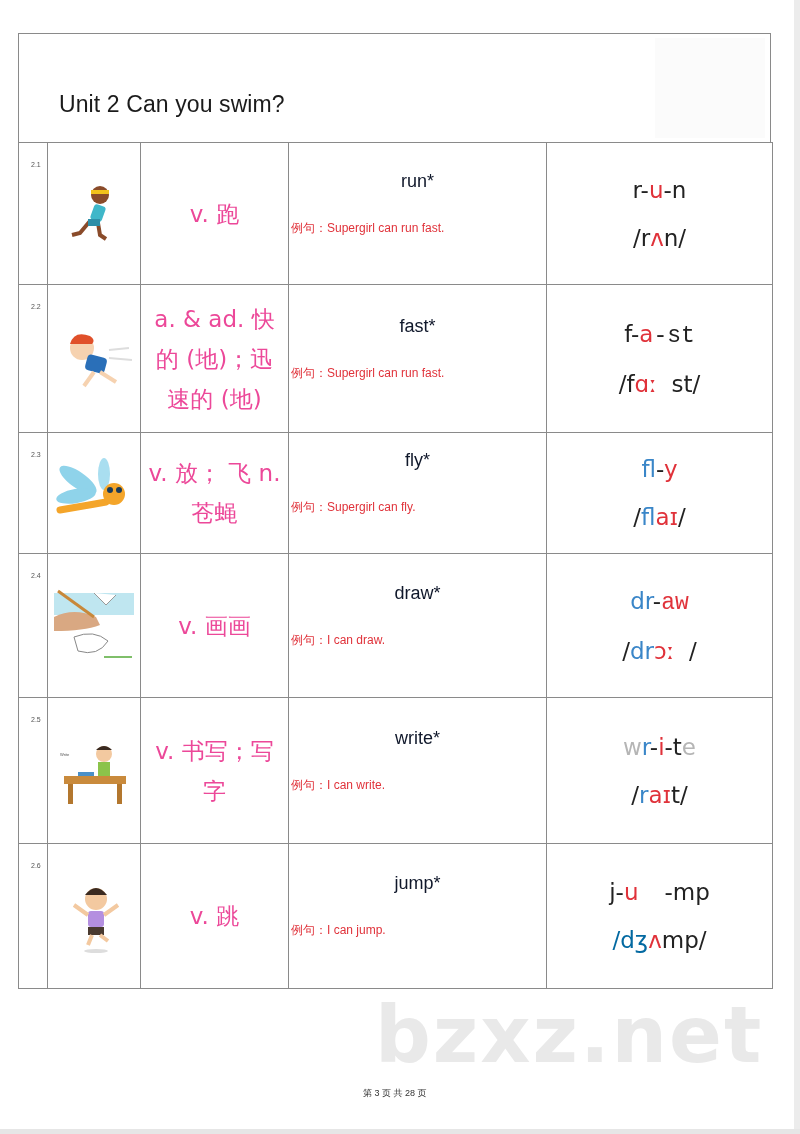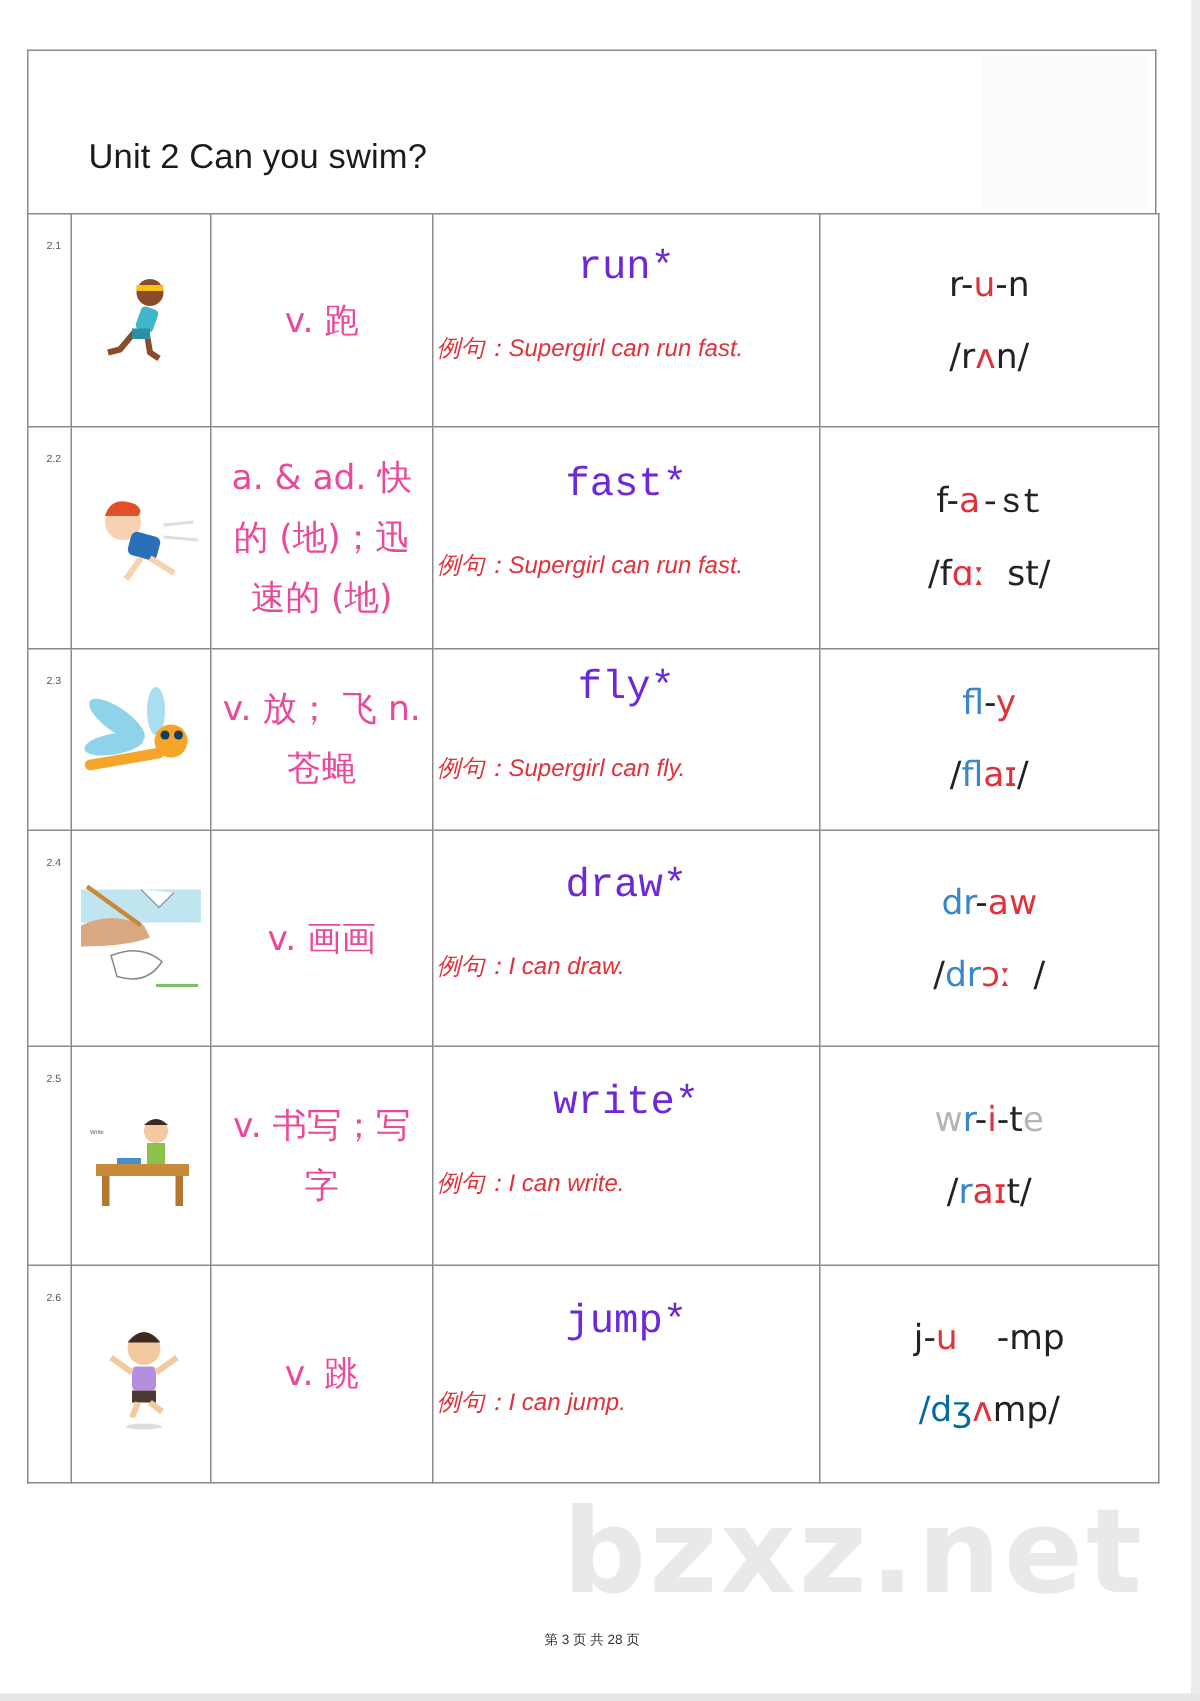--- a/index.html
+++ b/index.html
@@ -7,22 +7,22 @@
          font-family:"Liberation Sans","DejaVu Sans",sans-serif; color:#222; }
   .page-edge-right { position:absolute; left:794px; top:0; width:6px; height:1134px; background:#ececec; }
   .page-edge-bottom { position:absolute; left:0; top:1129px; width:800px; height:5px; background:#e6e6e6; }
   .sheet { position:absolute; left:18px; top:33px; width:753px; }
   .title-box { height:108px; border:1px solid #8a8a8a; border-bottom:none; position:relative; }
   .title { position:absolute; left:20px; bottom:24px; font-size:23px; font-weight:normal; color:#1b1b1b; letter-spacing:0.1px;margin-left:20px; }
   table { border-collapse:collapse; width:754px; table-layout:fixed; }
   td { border:1px solid #8a8a8a; padding:0; vertical-align:middle; text-align:center; position:relative; }
   td.no { vertical-align:top; text-align:left; font-size:7px; color:#555; padding:18px 0 0 12px; }
   .meaning { font-size:23px; line-height:40px; color:#ec4899; padding:0 6px; font-family:"DejaVu Sans",sans-serif; }
-  .word { font-size:27px; color:#6d28d9; margin-top:-20px; font-family:Liberation Mono, monospace; }
-  .example { font-size:16px; color:#e0323a; text-align:left; padding-left:2px; margin-top:28px; white-space:nowrap;font-style:italic; }
+  .word { font-size:18px; color:#0f172a; margin-top:-20px; font-family:Liberation Sans, sans-serif; }
+  .example { font-size:12px; color:#e0323a; text-align:left; padding-left:2px; margin-top:28px; white-space:nowrap; }
   .phon { font-size:23px; color:#222; font-family:"DejaVu Sans",sans-serif; }
   .ipa { font-size:23px; color:#222; margin-top:22px; font-family:"DejaVu Sans",sans-serif; }
   .pic { width:80px; height:78px; margin:0 auto; }
   .footer { position:absolute; left:363px; top:1087px; font-size:9px; color:#333; }
   .watermark { position:absolute; left:375px; top:990px; font-size:78px; font-weight:bold; color:#e9e9e9; letter-spacing:2px; font-family:"DejaVu Sans",sans-serif; }
   .wm-patch { position:absolute; left:655px; top:38px; width:110px; height:100px; background:#fbfbfb; }
 </style>
 </head>
 <body>
 
@@ -131,21 +131,21 @@
               </svg></div>
           </td>
     <td>
             <div class="meaning">v. 画画</div>
           </td>
     <td>
       <div class="word">draw*</div>
       <div class="example"><span>例句：</span><span>I can draw.</span></div>
     </td>
     <td>
-      <div class="phon"><span style="color: rgb(58, 134, 200);">dr</span><span style="color: rgb(34, 34, 34);">-</span><span style="color: rgb(224, 50, 58);">aw</span></div>
+      <div class="phon"><span style="color: rgb(58, 134, 200);">dr</span><span style="color: rgb(34, 34, 34);">-</span><span style="color: rgb(224, 50, 58); font-family: Liberation Mono, monospace;">aw</span></div>
       <div class="ipa"><span style="color: rgb(34, 34, 34); white-space: pre;">/</span><span style="color: rgb(58, 134, 200); white-space: pre;">dr</span><span style="color: rgb(224, 50, 58); white-space: pre; text-align: right;">ɔː</span><span style="color: rgb(34, 34, 34); white-space: pre;">  /</span></div>
     </td>
   </tr>
 
   <tr style="height: 146px;">
     <td class="no"><span>2.5</span></td>
     <td>
             <div class="pic"><svg viewBox="0 0 80 78" width="80" height="78">
                 <circle cx="50" cy="22" r="8" fill="#f3c9a0"></circle>
                 <path d="M42 18 Q50 10 58 18" fill="#3a2a20"></path>

